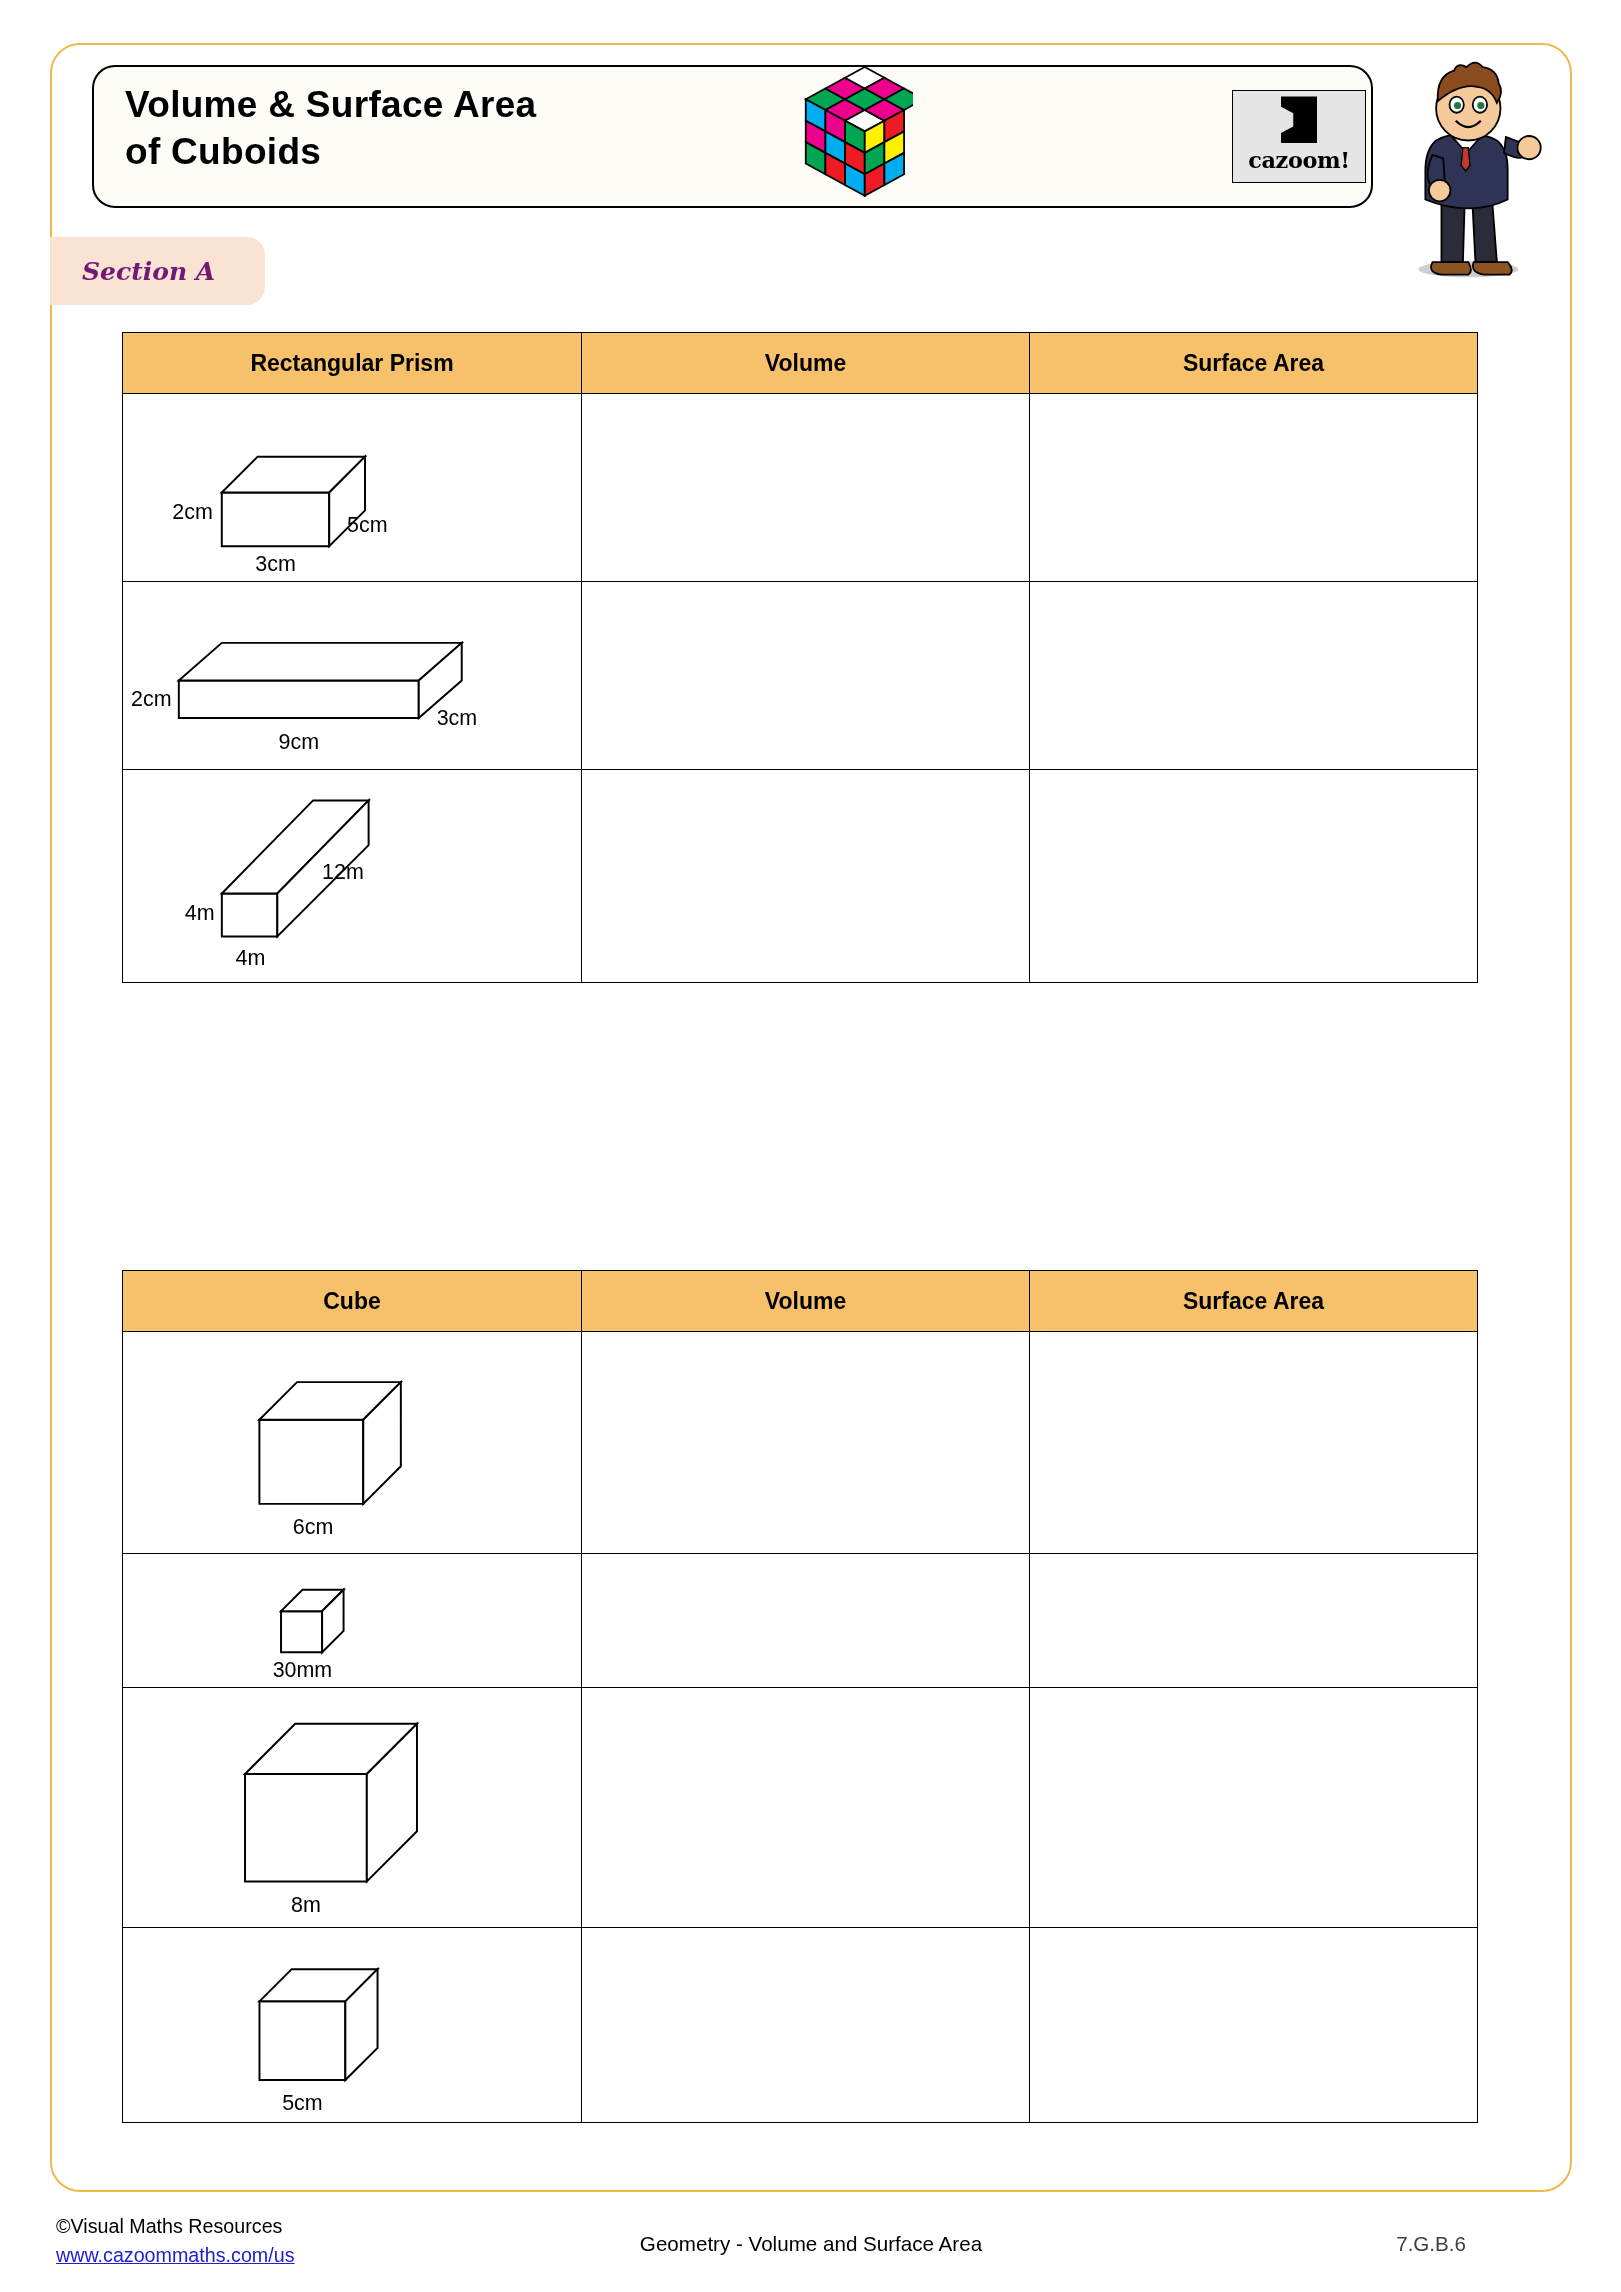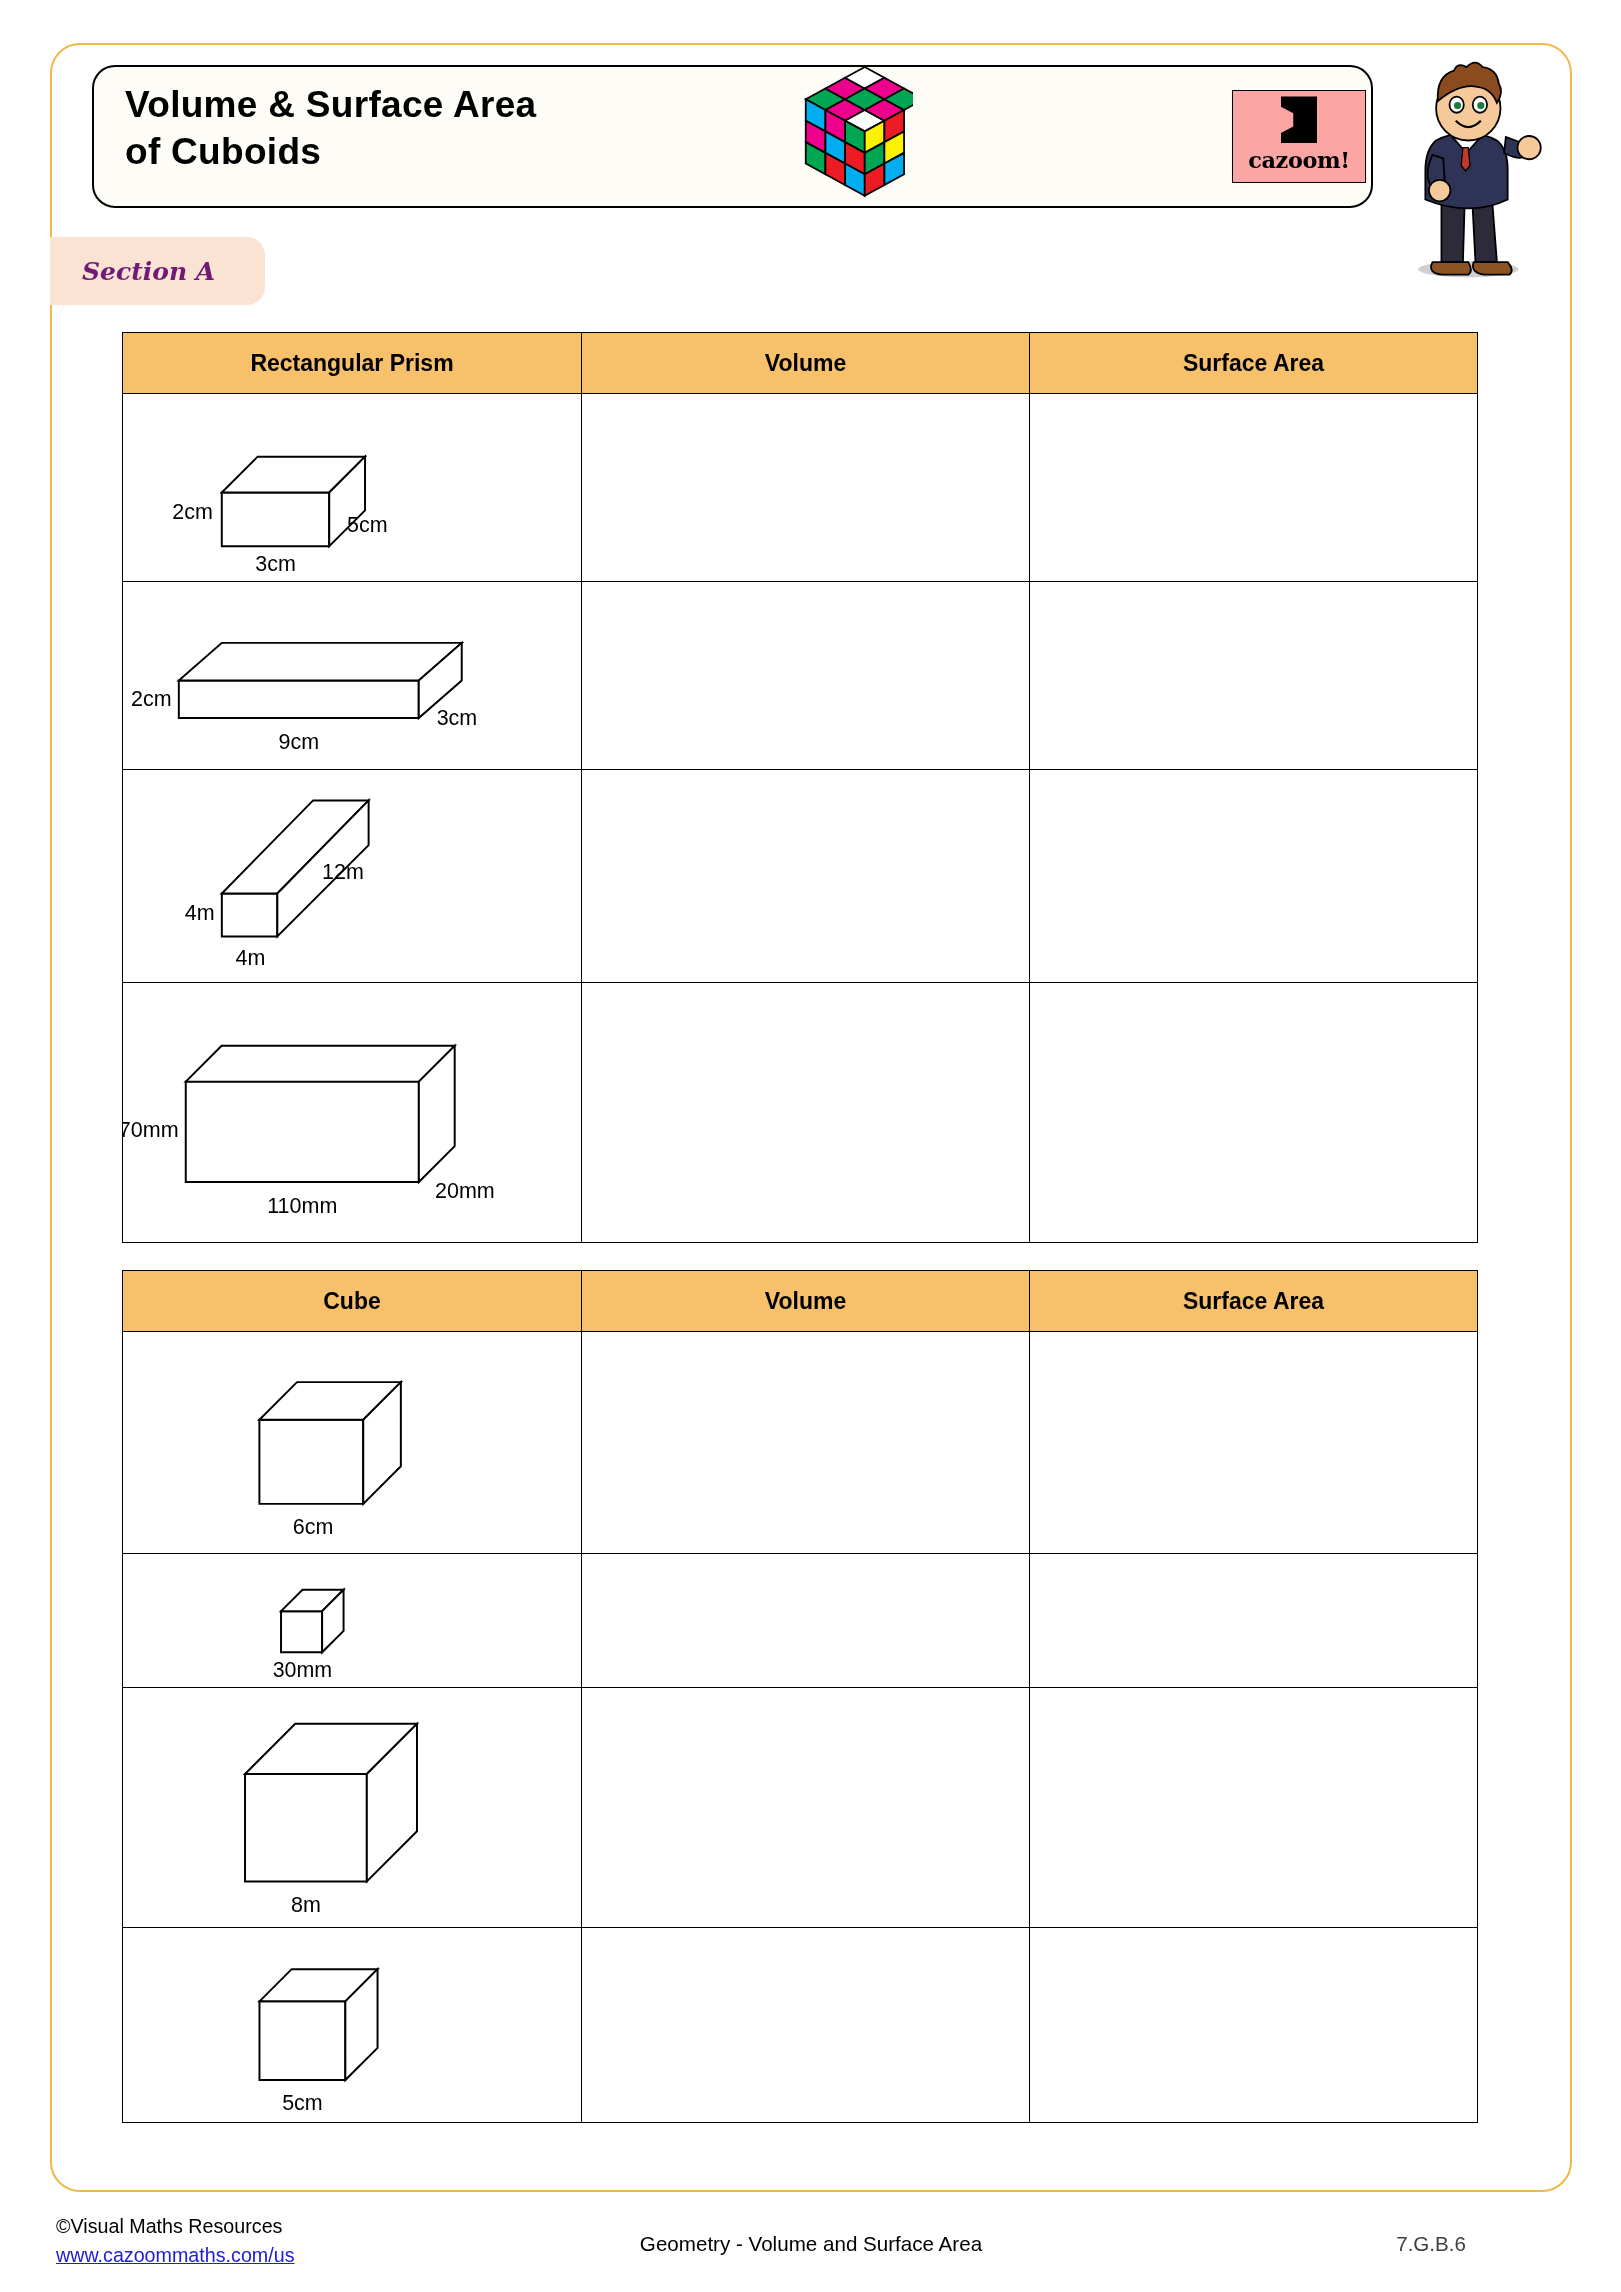--- a/index.html
+++ b/index.html
@@ -67,21 +67,21 @@
     height: 148px;
   }
 
   
   .cazoom-box {
     position: absolute;
     left: 1232px;
     top: 88px;
     width: 134px;
     height: 93px;
-    background: #fca5a5;
+    background: #e5e5e5;
     border: 1.8px solid #000;
     box-sizing: border-box;
   }
   .cazoom-text {
     position: absolute;
     left: 0;
     right: 0;
     bottom: 9px;
     text-align: center;
     font-family: "DejaVu Serif", serif;
@@ -371,38 +371,20 @@
               <text x="102" y="168" text-anchor="end" font-family="Liberation Sans, sans-serif" font-size="24">4m</text>
               <text x="142" y="218" text-anchor="middle" font-family="Liberation Sans, sans-serif" font-size="24">4m</text>
               <text x="222" y="122" font-family="Liberation Sans, sans-serif" font-size="24">12m</text>
             </svg>
           </div>
         </td>
         <td class="cell-blank"></td>
         <td class="cell-blank"></td>
       </tr>
 
-      <tr>
-        <td class="cell-shape" style="height:260px">
-          <div class="shape-wrap">
-            <svg viewBox="0 0 512 290" width="459" height="260">
-              <g fill="#ffffff" stroke="#000" stroke-width="2.2">
-                <polygon points="70,110 70,222 330,222 330,110"></polygon>
-                <polygon points="70,110 110,70 370,70 330,110"></polygon>
-                <polygon points="330,110 370,70 370,182 330,222"></polygon>
-              </g>
-              <text x="62" y="172" text-anchor="end" font-family="Liberation Sans, sans-serif" font-size="24">70mm</text>
-              <text x="200" y="256" text-anchor="middle" font-family="Liberation Sans, sans-serif" font-size="24">110mm</text>
-              <text x="348" y="240" font-family="Liberation Sans, sans-serif" font-size="24">20mm</text>
-            </svg>
-          </div>
-        </td>
-        <td class="cell-blank"></td>
-        <td class="cell-blank"></td>
-      </tr>
     </tbody>
   </table>
 
   <table class="tbl" id="tableB">
     <colgroup>
       <col class="col-shape">
         <col class="col-vol">
         <col class="col-sa">
     </colgroup>
     <thead>

